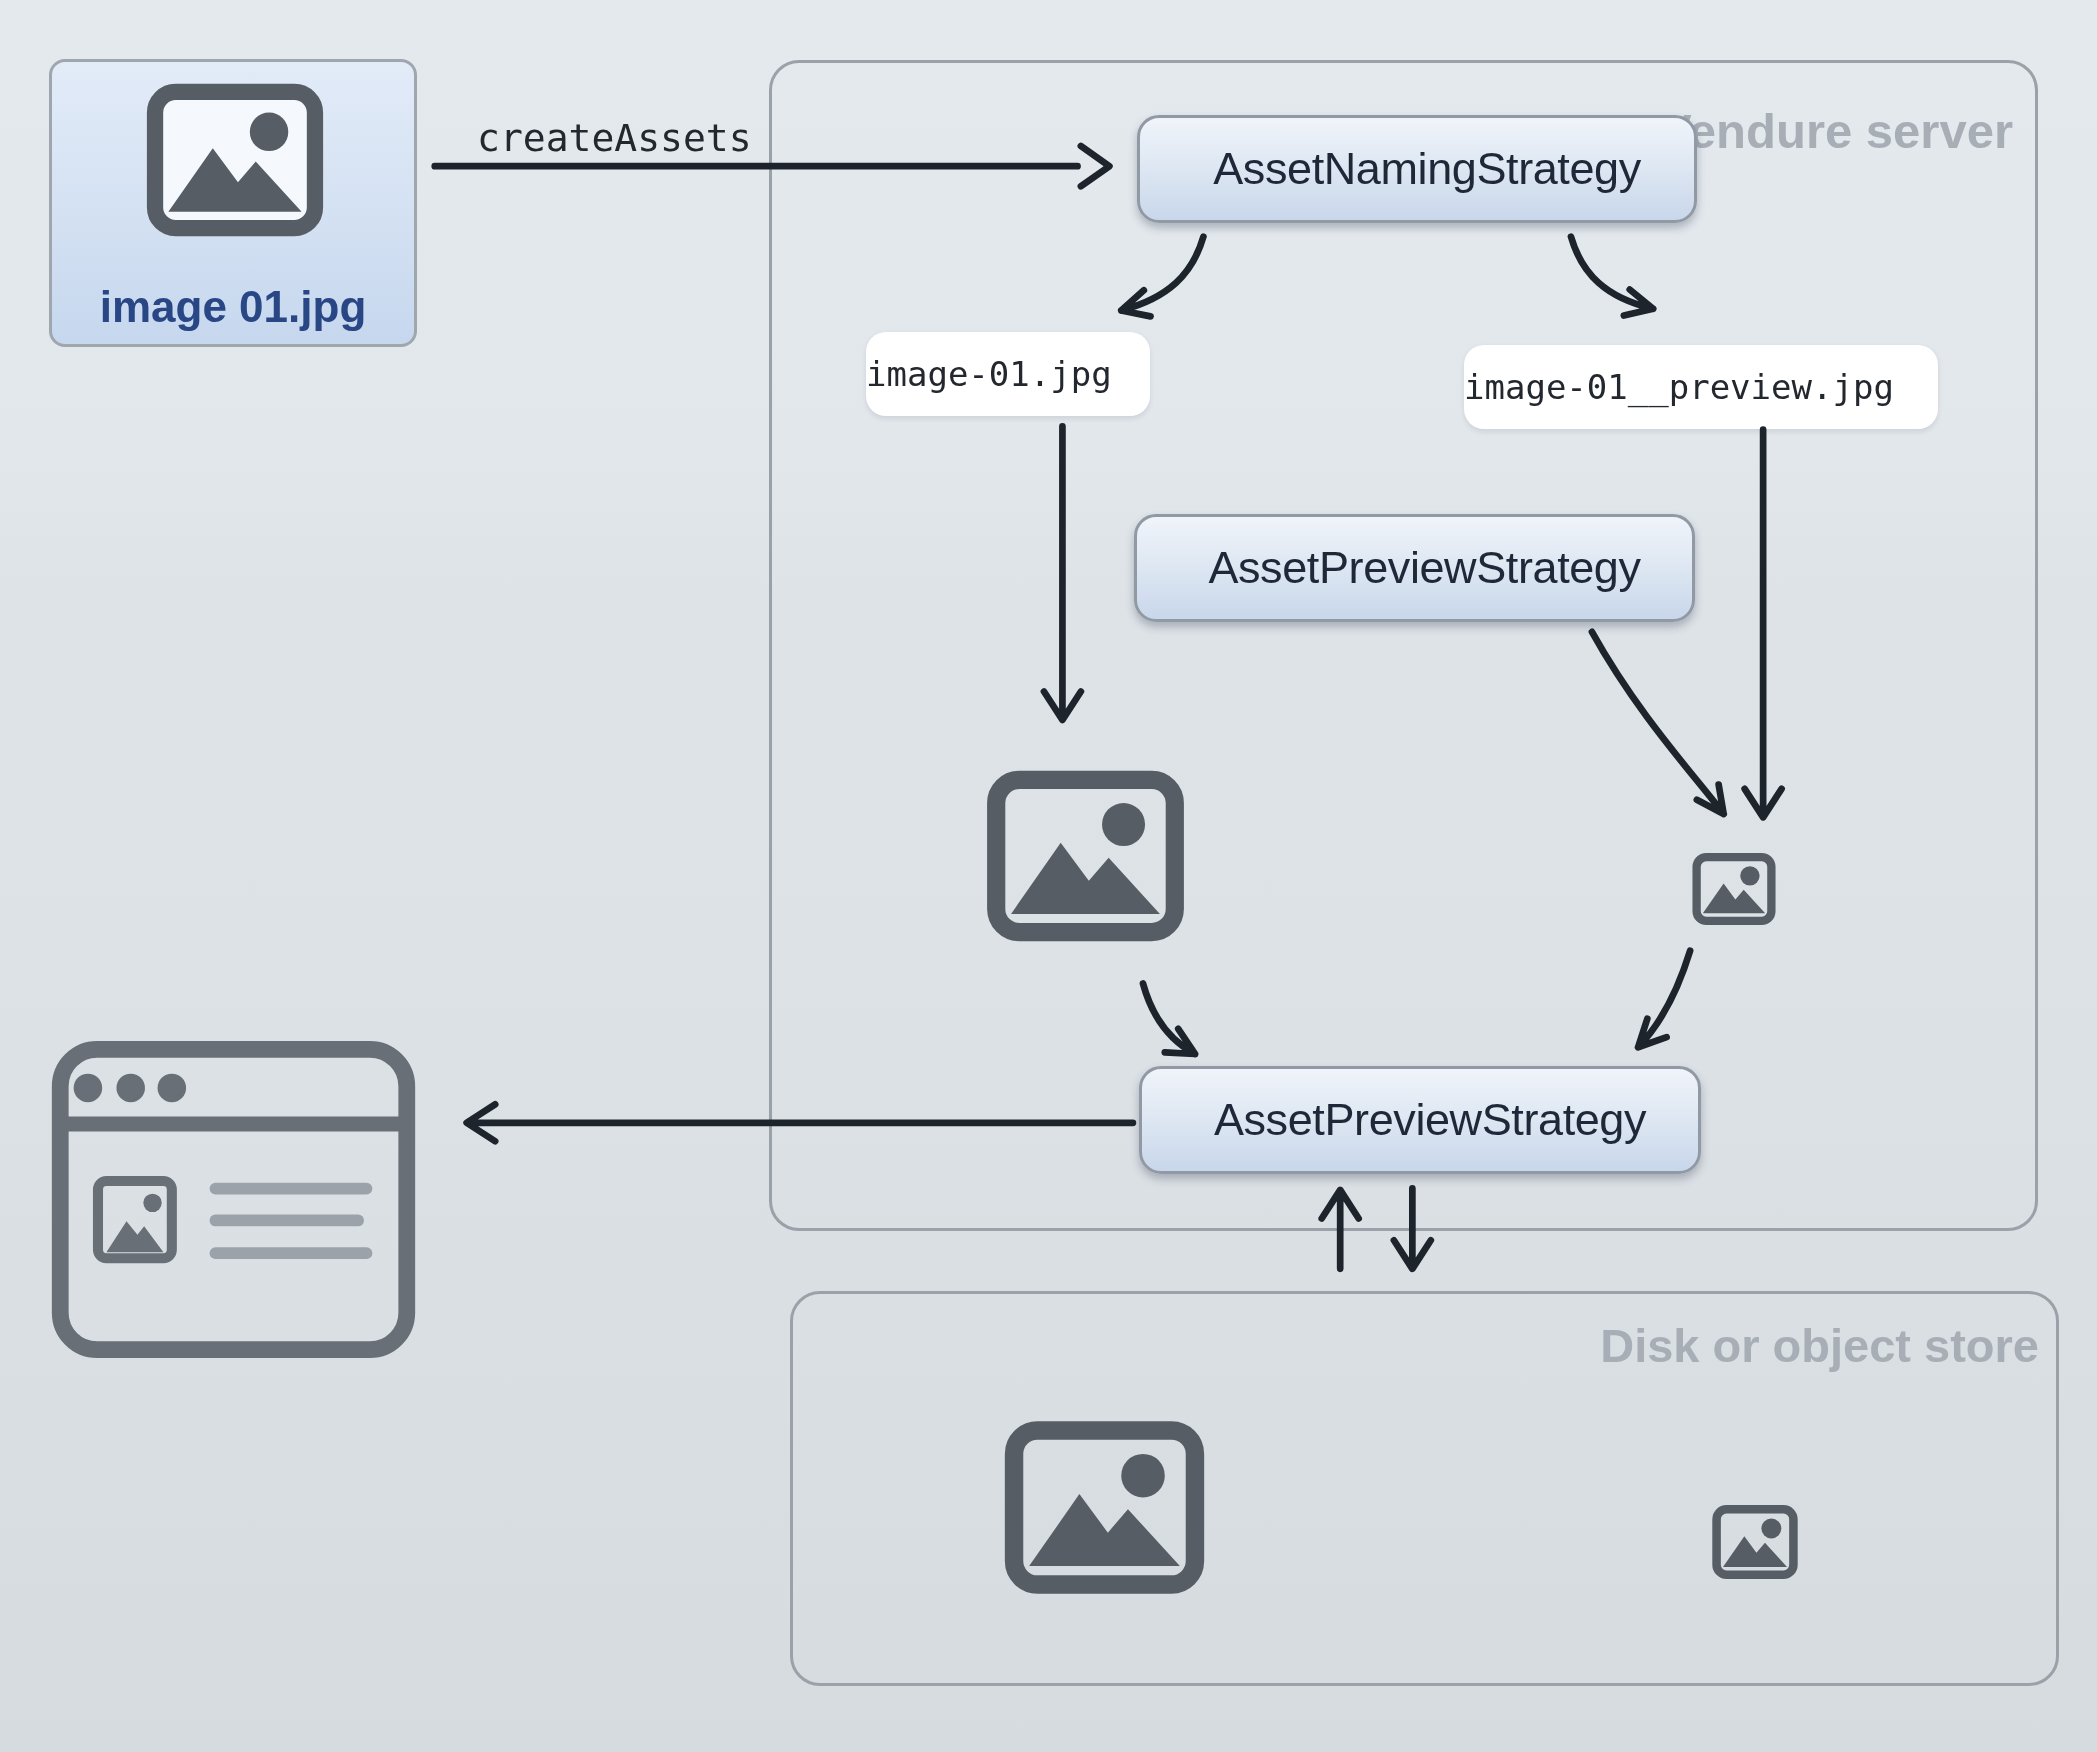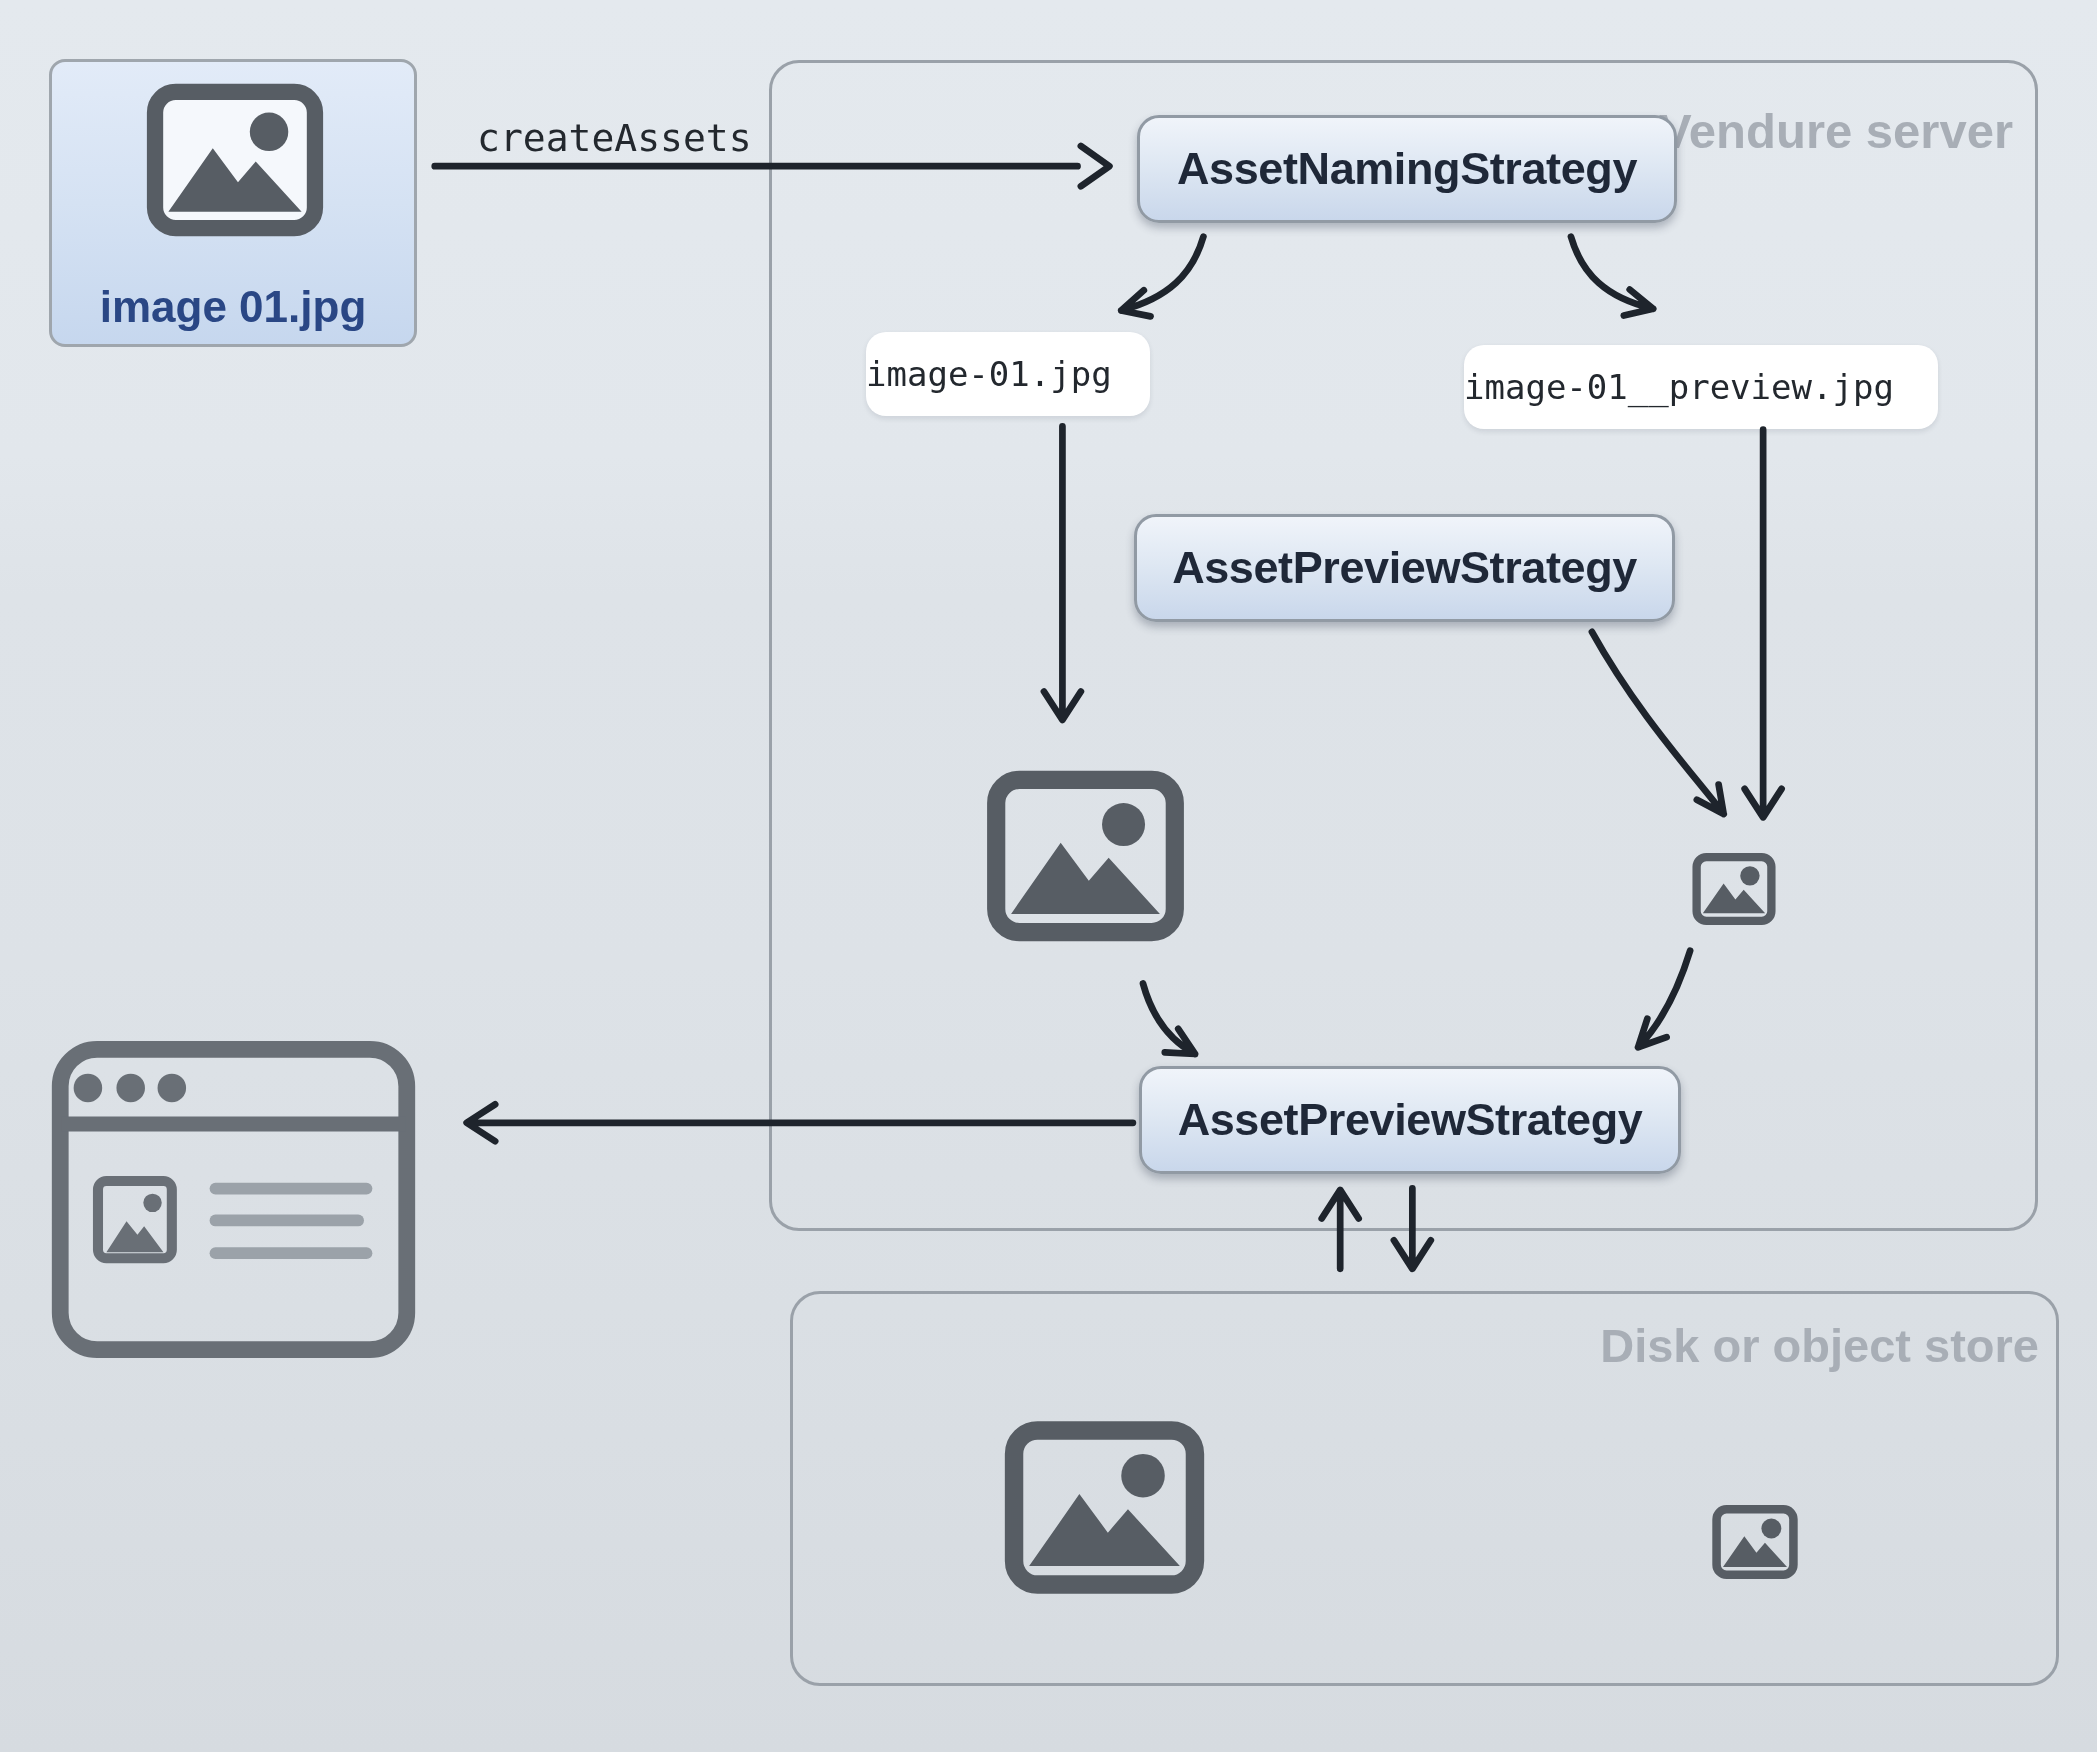--- a/index.html
+++ b/index.html
@@ -28,29 +28,30 @@
   .server-title { top: 40px; right: 22px; font-size: 49px; }
   .disk-title   { top: 23.5px; right: 17px; font-size: 47px; }
 
   
   .sbox {
     position: absolute;
     height: 102px;
     display: flex;
     align-items: center;
     justify-content: center;
-    font-weight: bold;
+    font-weight: normal;
     font-size: 45px;
     letter-spacing: -0.4px;
     color: #1f2838;
     background: linear-gradient(180deg, #f0f4fa 0%, #dfe8f3 45%, #c9d7eb 100%);
     border: 3.4px solid #919aa4;
     border-radius: 22px;
     box-shadow: 0 5px 8.4px rgba(45,55,75,0.30);
     white-space: nowrap;
+    padding-left: 20px;
   }
   
   .chip {
     position: absolute;
     height: 84px;
     display: flex;
     align-items: center;
     justify-content: flex-start;
     background: #ffffff;
     border-radius: 20px;

